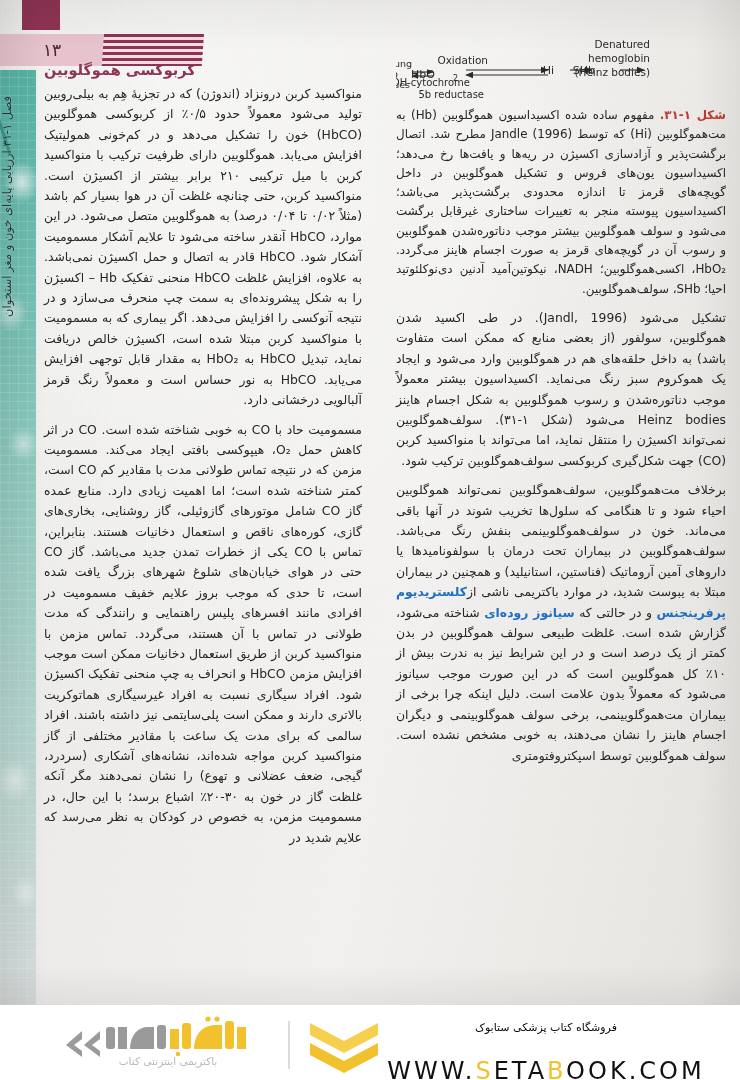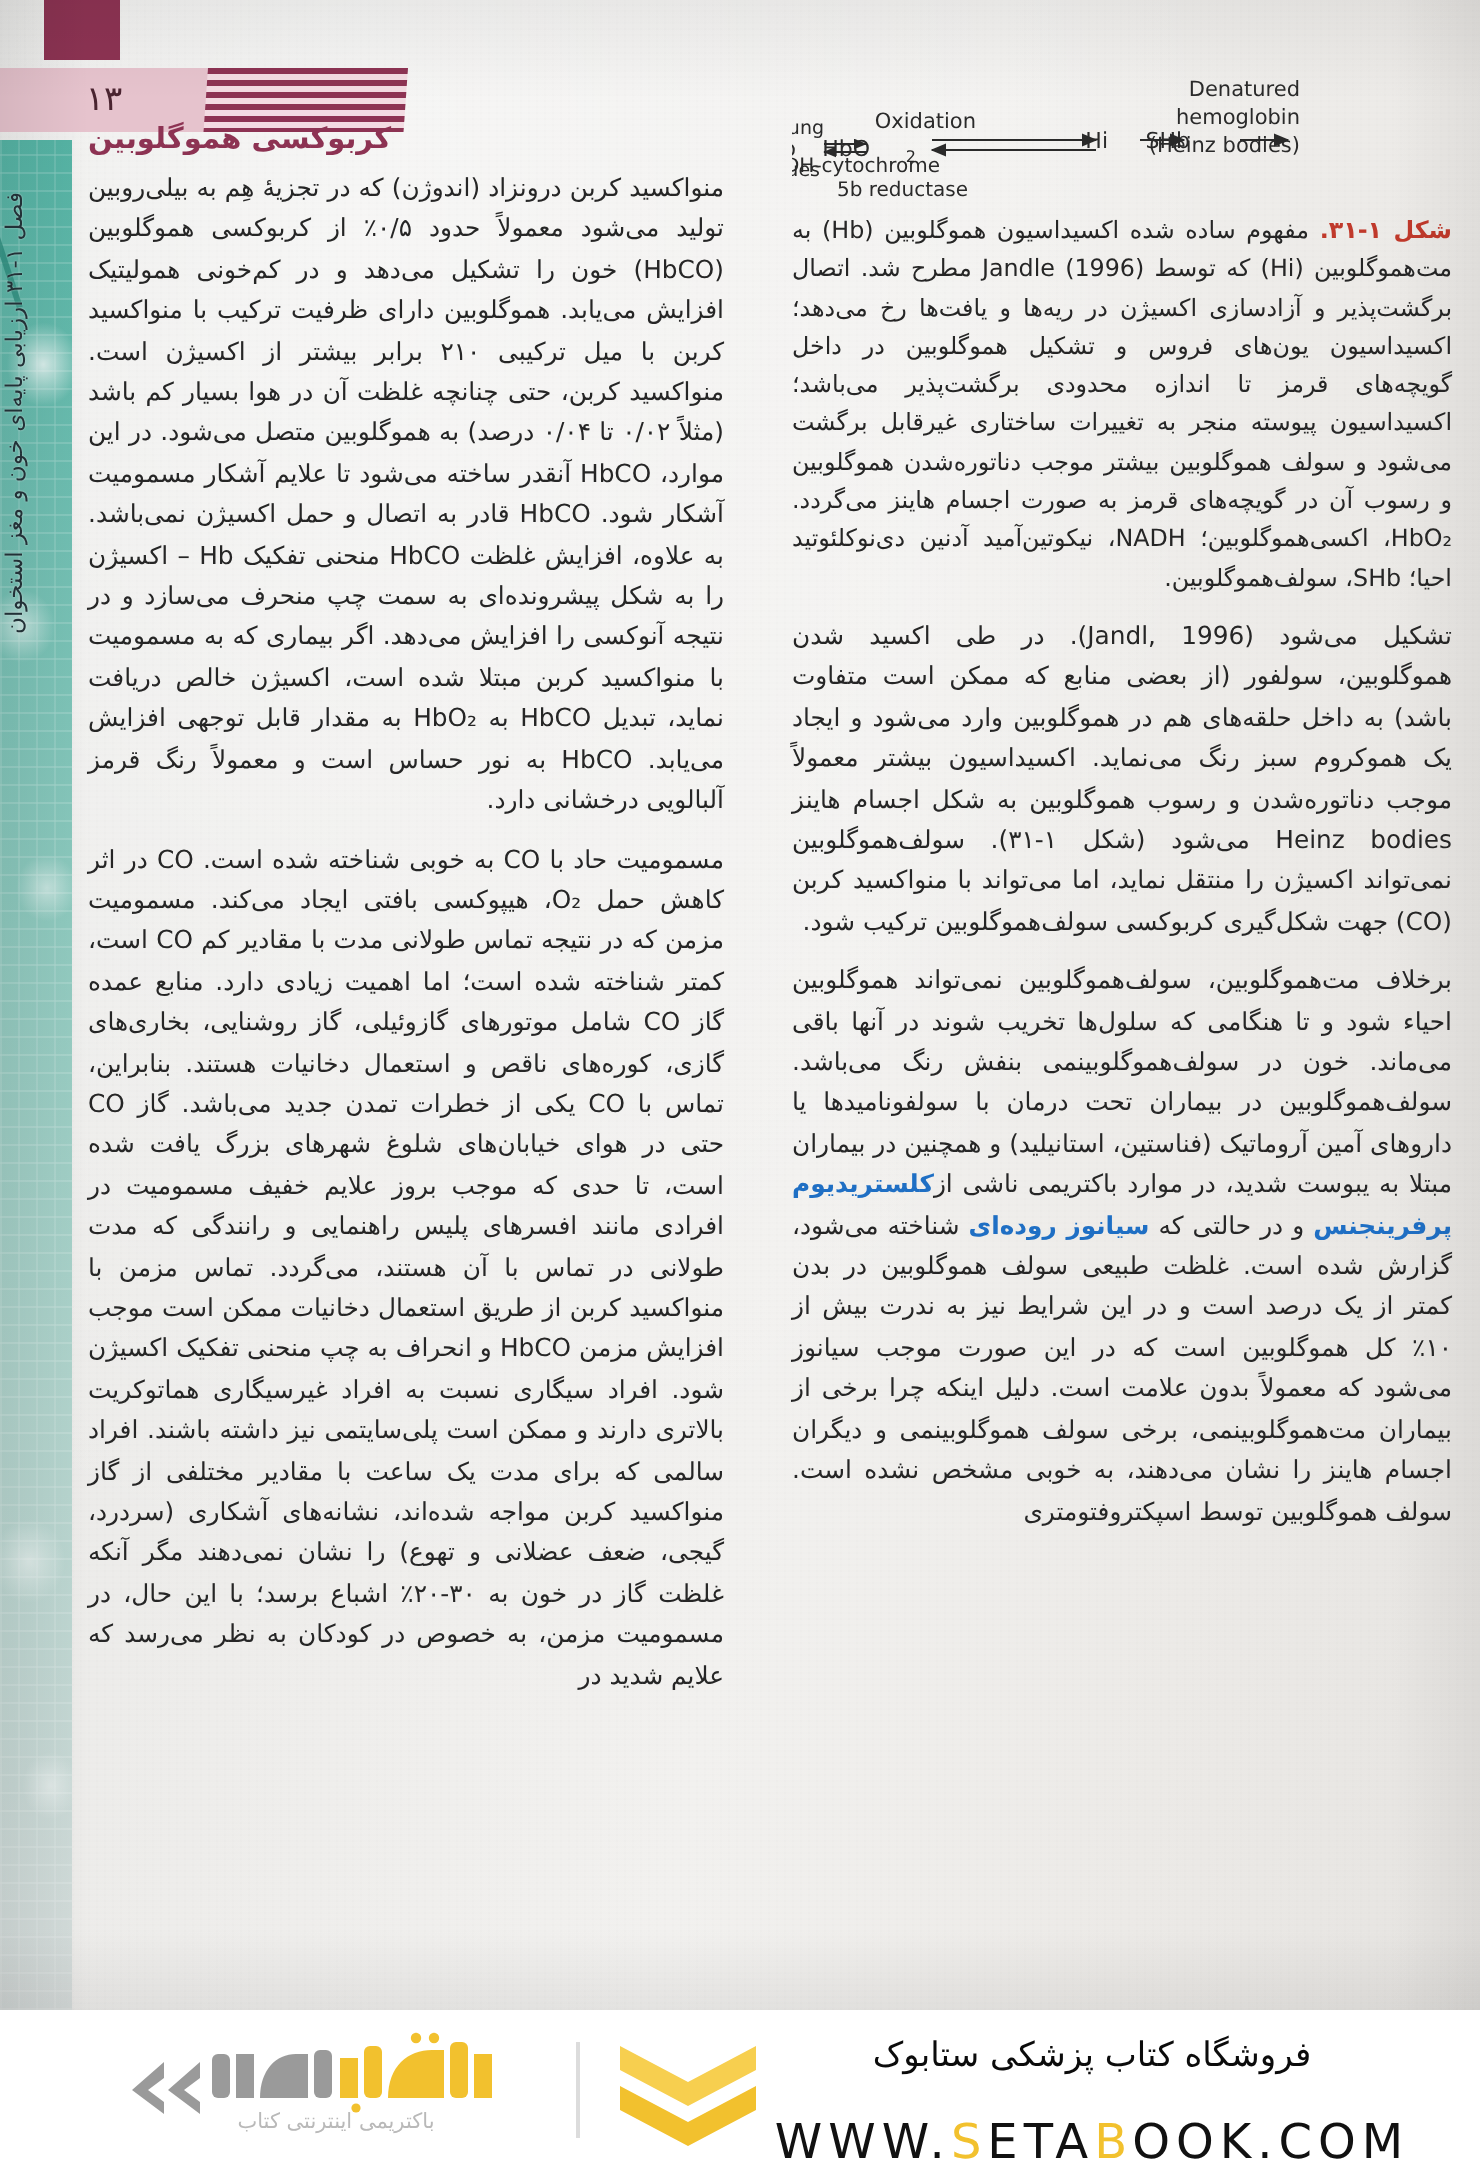--- a/index.html
+++ b/index.html
@@ -132,21 +132,21 @@
   }
   #logoSub{
     position:absolute;left:40px;top:42px;width:180px;
     text-align:center;direction:rtl;color:#b9b9b9;font-size:10.5px;
   }
   #logoDivider{
     position:absolute;left:250px;top:8px;width:2px;height:48px;background:#dcdcdc;
   }
   #chevrons{ position:absolute;left:268px;top:8px;width:76px;height:52px; }
   #siteText{ position:absolute;left:372px;top:10px;width:348px;text-align:center;direction:rtl;}
-  #siteFa{ font-size:17px;color:#0b0b0b;line-height:26px; }
+  #siteFa{ font-size:11px;color:#0b0b0b;line-height:26px; }
   #siteUrl{
     font-size:24px;letter-spacing:3px;color:#111;direction:ltr;
     font-family:"DejaVu Sans","Liberation Sans",sans-serif;margin-top:16px;
   }
   #siteUrl .y{color:#f2c12e;}
 </style>
 </head>
 <body>
 
 <div id="page">

